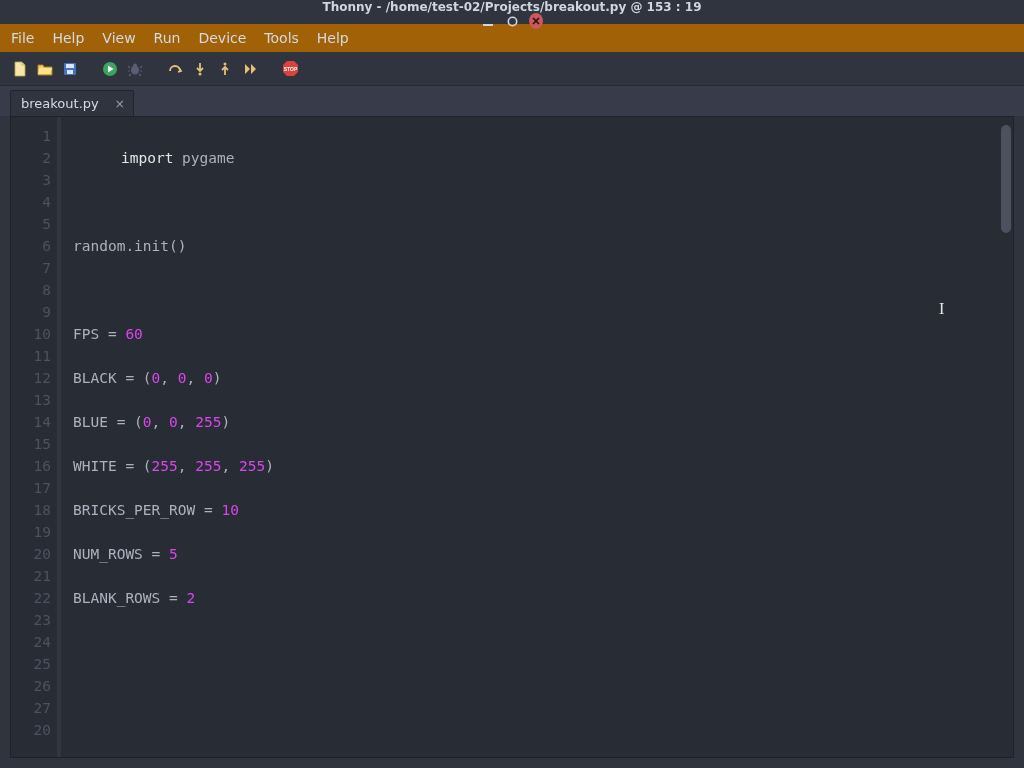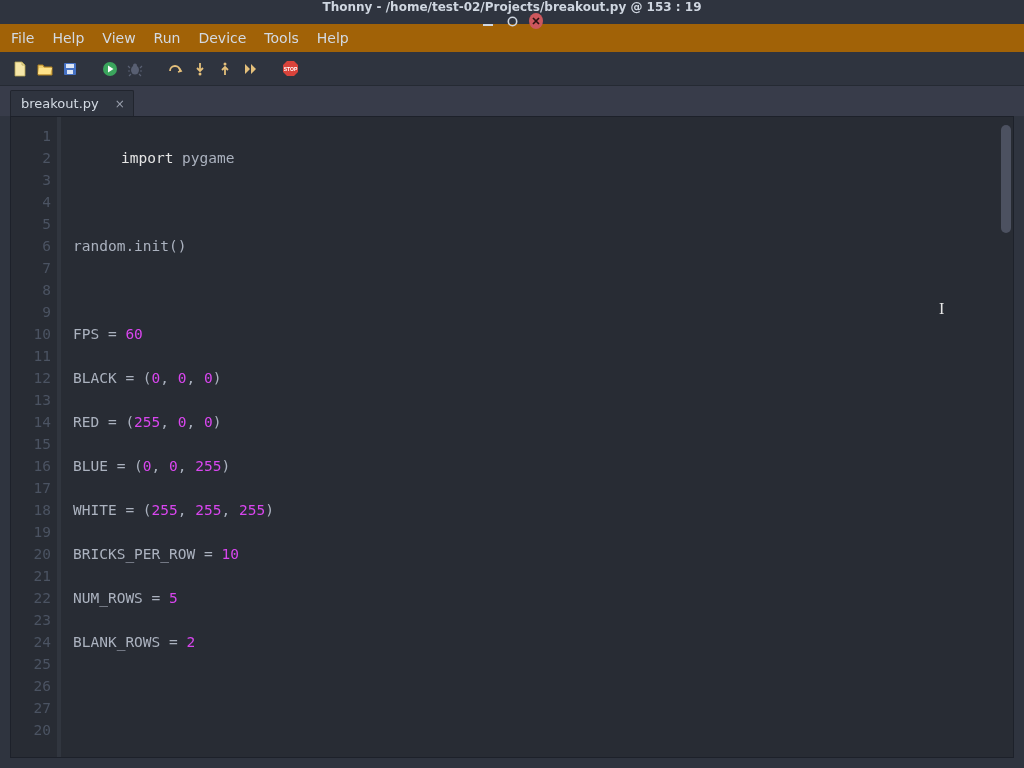--- a/index.html
+++ b/index.html
@@ -169,21 +169,20 @@
 <div>27</div>
 <div>20</div>
   </div>
   <div class="code">
 <div><span class="kw">import</span><span> pygame</span></div>
 <div><span></span>&nbsp;</div>
 <div><span>random.init()</span></div>
 <div><span></span>&nbsp;</div>
 <div><span>FPS = </span><span class="num">60</span></div>
 <div><span>BLACK = (</span><span class="num">0</span><span>, </span><span class="num">0</span><span>, </span><span class="num">0</span><span>)</span></div>
-<div><span>RED = (</span><span class="num">255</span><span>, </span><span class="num">0</span><span>, </span><span class="num">0</span><span>)</span></div>
 <div><span>BLUE = (</span><span class="num">0</span><span>, </span><span class="num">0</span><span>, </span><span class="num">255</span><span>)</span></div>
 <div><span>WHITE = (</span><span class="num">255</span><span>, </span><span class="num">255</span><span>, </span><span class="num">255</span><span>)</span></div>
 <div><span>BRICKS_PER_ROW = </span><span class="num">10</span></div>
 <div><span>NUM_ROWS = </span><span class="num">5</span></div>
 <div><span>BLANK_ROWS = </span><span class="num">2</span></div>
 <div><span></span>&nbsp;</div>
 
 
 
 

